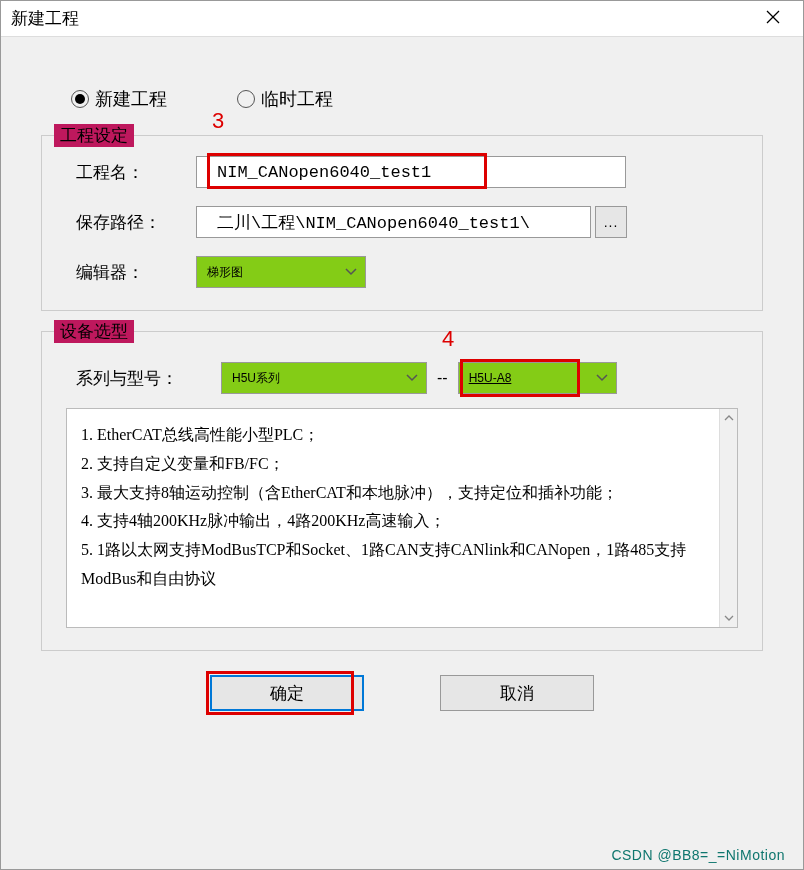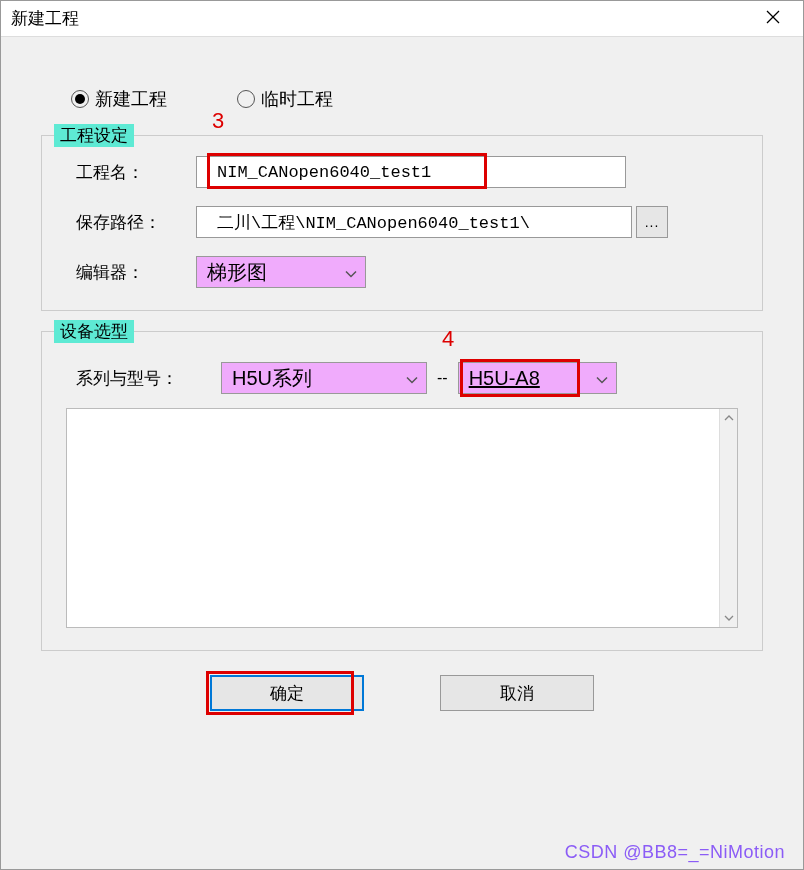--- a/index.html
+++ b/index.html
@@ -7,48 +7,48 @@
     .window { width: 804px; height: 870px; border: 1px solid #999; background: #f0f0f0; position: relative; }
     .titlebar { height: 36px; background: #fff; display: flex; align-items: center; padding: 0 10px; border-bottom: 1px solid #ddd; }
     .titlebar-title { font-size: 17px; flex: 1; }
     .close-btn { width: 40px; height: 36px; display: flex; align-items: center; justify-content: center; cursor: pointer; font-size: 18px; }
     .content { padding: 30px 40px 20px 40px; position: relative; }
     .radio-row { display: flex; gap: 70px; margin-left: 30px; margin-bottom: 24px; padding-top: 20px; }
     .radio-item { display: flex; align-items: center; gap: 6px; font-size: 18px; cursor: pointer; }
     .radio { width: 18px; height: 18px; border: 1.5px solid #555; border-radius: 50%; display: inline-flex; align-items: center; justify-content: center; }
     .radio.checked::after { content: ''; width: 10px; height: 10px; background: #000; border-radius: 50%; }
     .fieldset { border: 1px solid #ccc; margin: 0 0 20px 0; padding: 20px 24px 22px 24px; position: relative; }
-    .legend { position: absolute; top: -12px; left: 12px; background: #5eead4; padding: 0 6px; font-size: 17px; }
+    .legend { position: absolute; top: -12px; left: 12px; background: #be185d; padding: 0 6px; font-size: 17px; }
     .form-row { display: flex; align-items: center; margin-bottom: 18px; }
     .form-row:last-child { margin-bottom: 0; }
     .form-label { width: 130px; font-size: 17px; text-align: left; padding-left: 10px; }
     .text-input { border: 1px solid #999; background: #fff; height: 32px; padding: 0 20px; font-size: 17px; font-family: "Courier New", monospace; }
     .w-lg { width: 430px; }
-    .w-md { width: 436px; }
+    .w-md { width: 395px; }
     .browse-btn { width: 32px; height: 32px; border: 1px solid #999; background: #e6e6e6; margin-left: 4px; display: inline-flex; align-items: center; justify-content: center; cursor: pointer; font-size: 14px; letter-spacing: 1px; }
-    .select { border: 1px solid #999; background: #f0abfc; height: 32px; padding: 0 28px 0 10px; font-size: 20px; display: inline-flex; align-items: center; position: relative; cursor: pointer; }
+    .select { border: 1px solid #999; background: #84cc16; height: 32px; padding: 0 28px 0 10px; font-size: 12px; display: inline-flex; align-items: center; position: relative; cursor: pointer; }
     .select.w-sm { width: 170px; }
     .select.w-sel { width: 206px; }
     .select.w-sel2 { width: 159px; text-decoration: underline; }
     .chevron { position: absolute; right: 8px; top: 50%; transform: translateY(-50%); }
     .chevron svg { width: 12px; height: 8px; }
     .device-row { display: flex; align-items: center; margin-bottom: 14px; }
     .device-label { width: 155px; font-size: 17px; padding-left: 10px; }
     .dash { margin: 0 10px; font-size: 16px; }
     .desc-box { background: #fff; border: 1px solid #bbb; height: 220px; padding: 12px 14px; font-size: 16px; line-height: 1.8; overflow: hidden; position: relative; font-family: SimSun, serif; }
     .desc-text { width: 640px; }
     .scrollbar { position: absolute; right: 0; top: 0; bottom: 0; width: 18px; background: #f0f0f0; border-left: 1px solid #ddd; }
     .scroll-up { position: absolute; top: 0; left: 0; right: 0; height: 18px; display: flex; align-items: center; justify-content: center; }
     .scroll-down { position: absolute; bottom: 0; left: 0; right: 0; height: 18px; display: flex; align-items: center; justify-content: center; }
     .button-row { display: flex; justify-content: center; gap: 76px; margin-top: 24px; align-items: center; position: relative; }
     .dlg-button { width: 154px; height: 36px; border: 1px solid #999; background: #e6e6e6; font-size: 17px; cursor: pointer; display: inline-flex; align-items: center; justify-content: center; }
     .dlg-button.primary { border: 2px solid #0078d7; }
     .annot { position: absolute; color: #d00; font-size: 22px; font-weight: 400; }
     .hl-red { position: absolute; border: 3px solid #d00; pointer-events: none; }
-    .watermark { position: absolute; right: 18px; bottom: 6px; color: #8b5cf6; font-size: 18px; font-family: Arial; letter-spacing: 0.5px; }
+    .watermark { position: absolute; right: 18px; bottom: 6px; color: #0f766e; font-size: 14px; font-family: Arial; letter-spacing: 0.5px; }
   </style>
 </head>
 <body>
 
 <div class="window">
   <div class="titlebar">
     <span class="titlebar-title">新建工程</span>
     <div class="close-btn">
       <span>
         <svg width="14" height="14" viewBox="0 0 14 14">
@@ -118,20 +118,27 @@
         <div class="select w-sel2">
           <span>H5U-A8</span>
           <span class="chevron"><svg viewBox="0 0 12 8">
                 <polyline points="1,1 6,6 11,1" fill="none" stroke="#555" stroke-width="1.5"></polyline>
               </svg></span>
         </div>
         <div class="hl-red" style="left:394px; top:-3px; width:120px; height:38px;"></div>
       </div>
 
       <div class="desc-box">
+        <div class="desc-text">
+          <div>1. EtherCAT总线高性能小型PLC；</div>
+          <div>2. 支持自定义变量和FB/FC；</div>
+          <div>3. 最大支持8轴运动控制（含EtherCAT和本地脉冲），支持定位和插补功能；</div>
+          <div>4. 支持4轴200KHz脉冲输出，4路200KHz高速输入；</div>
+          <div>5. 1路以太网支持ModBusTCP和Socket、1路CAN支持CANlink和CANopen，1路485支持ModBus和自由协议</div>
+        </div>
         <div class="scrollbar">
           <div class="scroll-up">
               <svg width="10" height="6" viewBox="0 0 10 6">
                 <polyline points="1,5 5,1 9,5" fill="none" stroke="#888" stroke-width="1.3"></polyline>
               </svg>
             </div>
           <div class="scroll-down">
               <svg width="10" height="6" viewBox="0 0 10 6">
                 <polyline points="1,1 5,5 9,1" fill="none" stroke="#888" stroke-width="1.3"></polyline>
               </svg>

